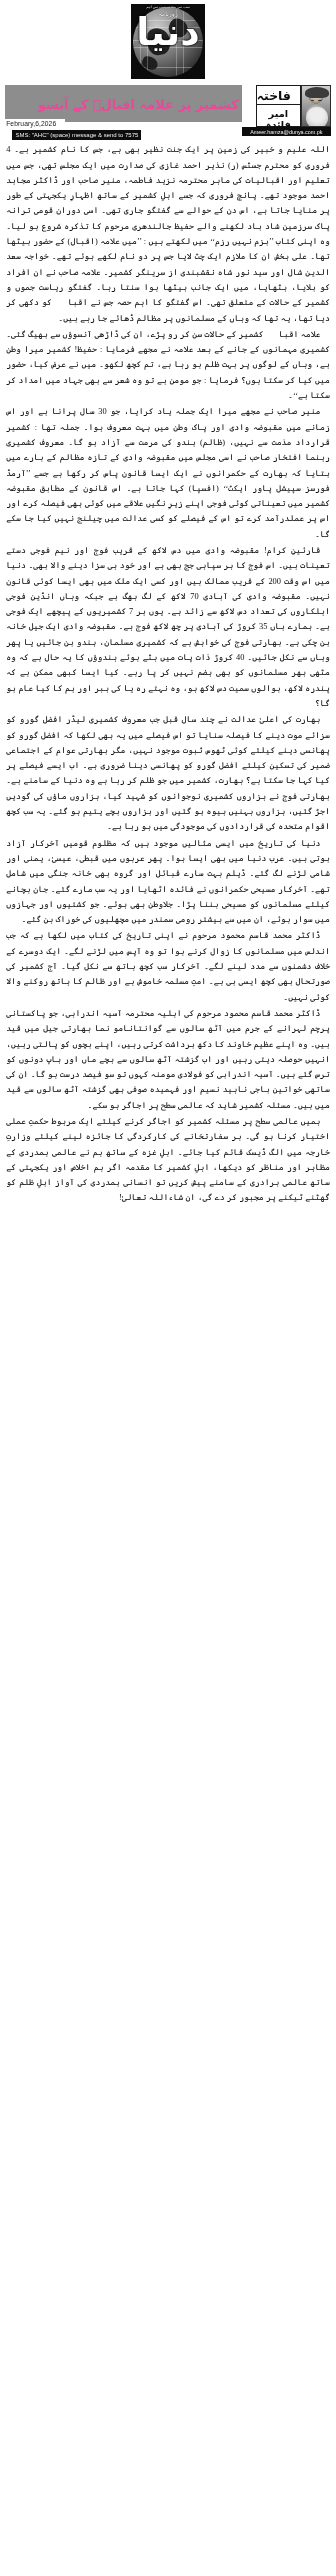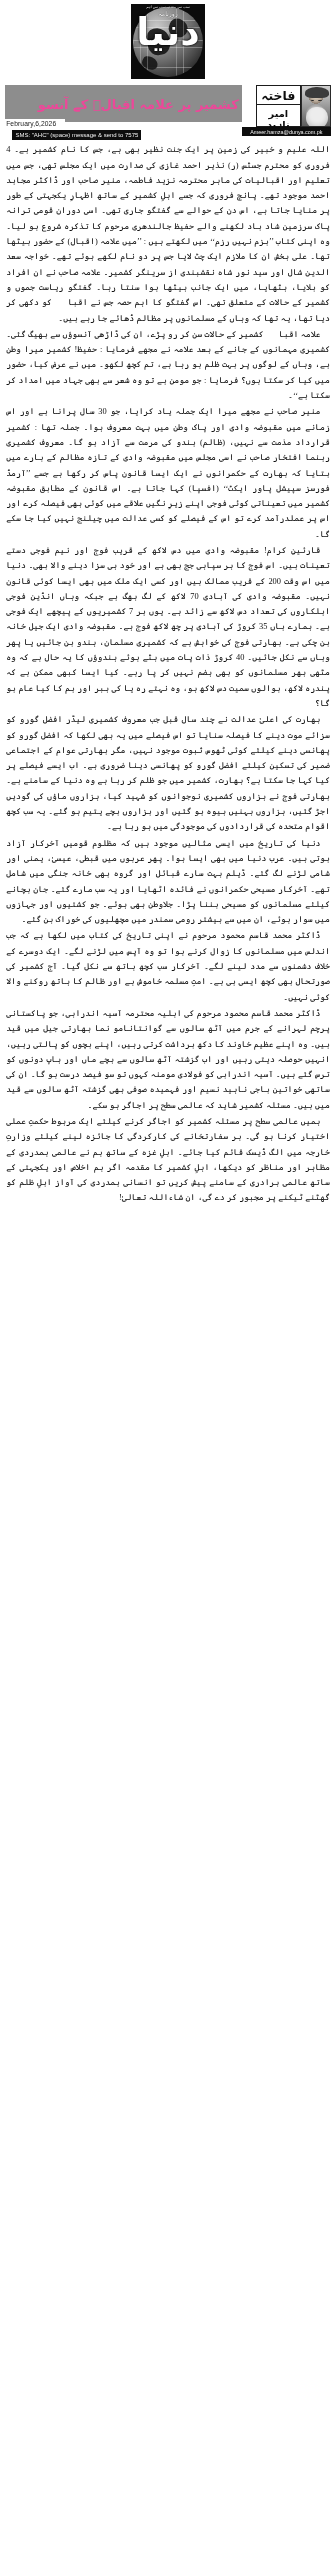--- a/index.html
+++ b/index.html
@@ -197,21 +197,21 @@
   }
   .col-title{
     font-family:"DejaVu Sans", sans-serif;
     font-size:12.4px;
     font-weight:700;
     color:#0d0d0d;
     line-height:1.1;
     padding-top:3.1px;
     border-bottom:0.5px solid #1b1b1b;
     width:100%;
-    text-align:center;
+    text-align:left;
     padding-bottom:1px;
   }
   .author-name{
     font-family:"DejaVu Sans", sans-serif;
     font-size:9.8px;
     font-weight:700;
     color:#0d0d0d;
     padding-top:3.1px;
     text-align:center;
   }
@@ -310,21 +310,21 @@
 
     <div class="author-photo">
       <span class="photo-hair"></span>
       <span class="photo-eye l"></span>
       <span class="photo-eye r"></span>
       <span class="photo-beard"></span>
     </div>
 
     <div class="author-names">
       <div class="col-title">فاختہ</div>
-      <div class="author-name">امیر ناہید</div>
+      <div class="author-name">امیر فائدہ</div>
     </div>
 
     <div class="email-bar">Ameer.hamza@dunya.com.pk</div>
   </div>
 </div>
 
 <div class="article" id="article-body">
     <p class="first">اللہ علیم و خبیر کی زمین پر ایک جنت نظیر بھی ہے، جس کا نام کشمیر ہے۔ 4 فروری کو محترم جسٹس (ر) نذیر احمد غازی کی صدارت میں ایک مجلس تھی، جس میں تعلیم اور اقبالیات کی ماہر محترمہ نزید فاطمہ، منیر صاحب اور ڈاکٹر مجاہد احمد موجود تھے۔ پانچ فروری کہ جسے اہلِ کشمیر کے ساتھ اظہارِ یکجہتی کے طور پر منایا جاتا ہے، اس دن کے حوالے سے گفتگو جاری تھی۔ اسی دوران قومی ترانہ پاک سرزمین شاد باد لکھنے والے حفیظ جالندھری مرحوم کا تذکرہ شروع ہو لیا۔ وہ اپنی کتاب ’’بزم نہیں رزم‘‘ میں لکھتے ہیں : ’’میں علامہ (اقبال) کے حضور بیٹھا تھا۔ علی بخش ان کا ملازم ایک چٹ لایا جس پر دو نام لکھے ہوئے تھے۔ خواجہ سعد الدین شال اور سید نور شاہ نقشبندی از سرینگر کشمیر۔ علامہ صاحب نے ان افراد کو بلایا، بٹھایا، میں ایک جانب بیٹھا ہوا سنتا رہا۔ گفتگو ریاست جموں و کشمیر کے حالات کے متعلق تھی۔ اس گفتگو کا اہم حصہ جس نے اقبالؒ کو دکھی کر دیا تھا، یہ تھا کہ وہاں کے مسلمانوں پر مظالم ڈھائے جا رہے ہیں۔</p>
     <p>علامہ اقبالؒ کشمیر کے حالات سن کر رو پڑے، ان کی ڈاڑھی آنسوؤں سے بھیگ گئی۔ کشمیری مہمانوں کے جانے کے بعد علامہ نے مجھے فرمایا : حفیظ! کشمیر میرا وطن ہے، وہاں کے لوگوں پر بہت ظلم ہو رہا ہے، تم کچھ لکھو۔ میں نے عرض کیا، حضور میں کیا کر سکتا ہوں؟ فرمایا : جو مومن ہے تو وہ شعر سے بھی جہاد میں امداد کر سکتا ہے‘‘۔</p>
     <p>منیر صاحب نے مجھے میرا ایک جملہ یاد کرایا، جو 30 سال پرانا ہے اور اس زمانے میں مقبوضہ وادی اور پاک وطن میں بہت معروف ہوا۔ جملہ تھا : کشمیر قرارداد مذمت سے نہیں، (ظالم) ہندو کی مرمت سے آزاد ہو گا۔ معروف کشمیری رہنما افتخار صاحب نے اسی مجلس میں مقبوضہ وادی کے تازہ مظالم کے بارے میں بتایا کہ بھارت کے حکمرانوں نے ایک ایسا قانون پاس کر رکھا ہے جسے ’’آرمڈ فورسز سپیشل پاور ایکٹ‘‘ (افسپا) کہا جاتا ہے۔ اس قانون کے مطابق مقبوضہ کشمیر میں تعیناتی کوئی فوجی اپنے زیرِ نگیں علاقے میں کوئی بھی فیصلہ کرے اور اس پر عملدرآمد کرے تو اس کے فیصلے کو کسی عدالت میں چیلنج نہیں کیا جا سکے گا۔</p>

